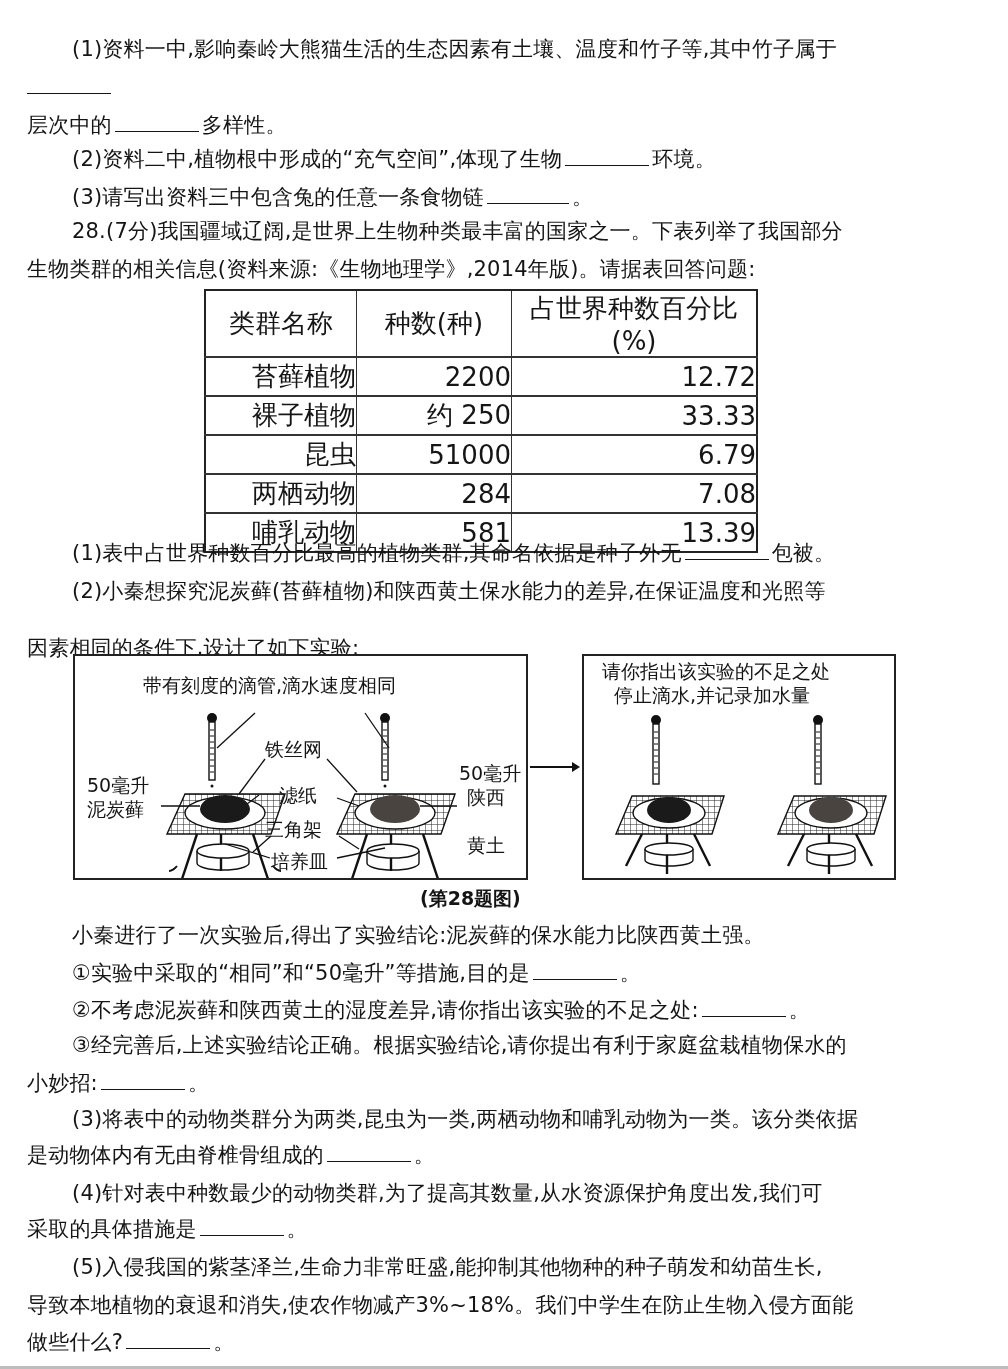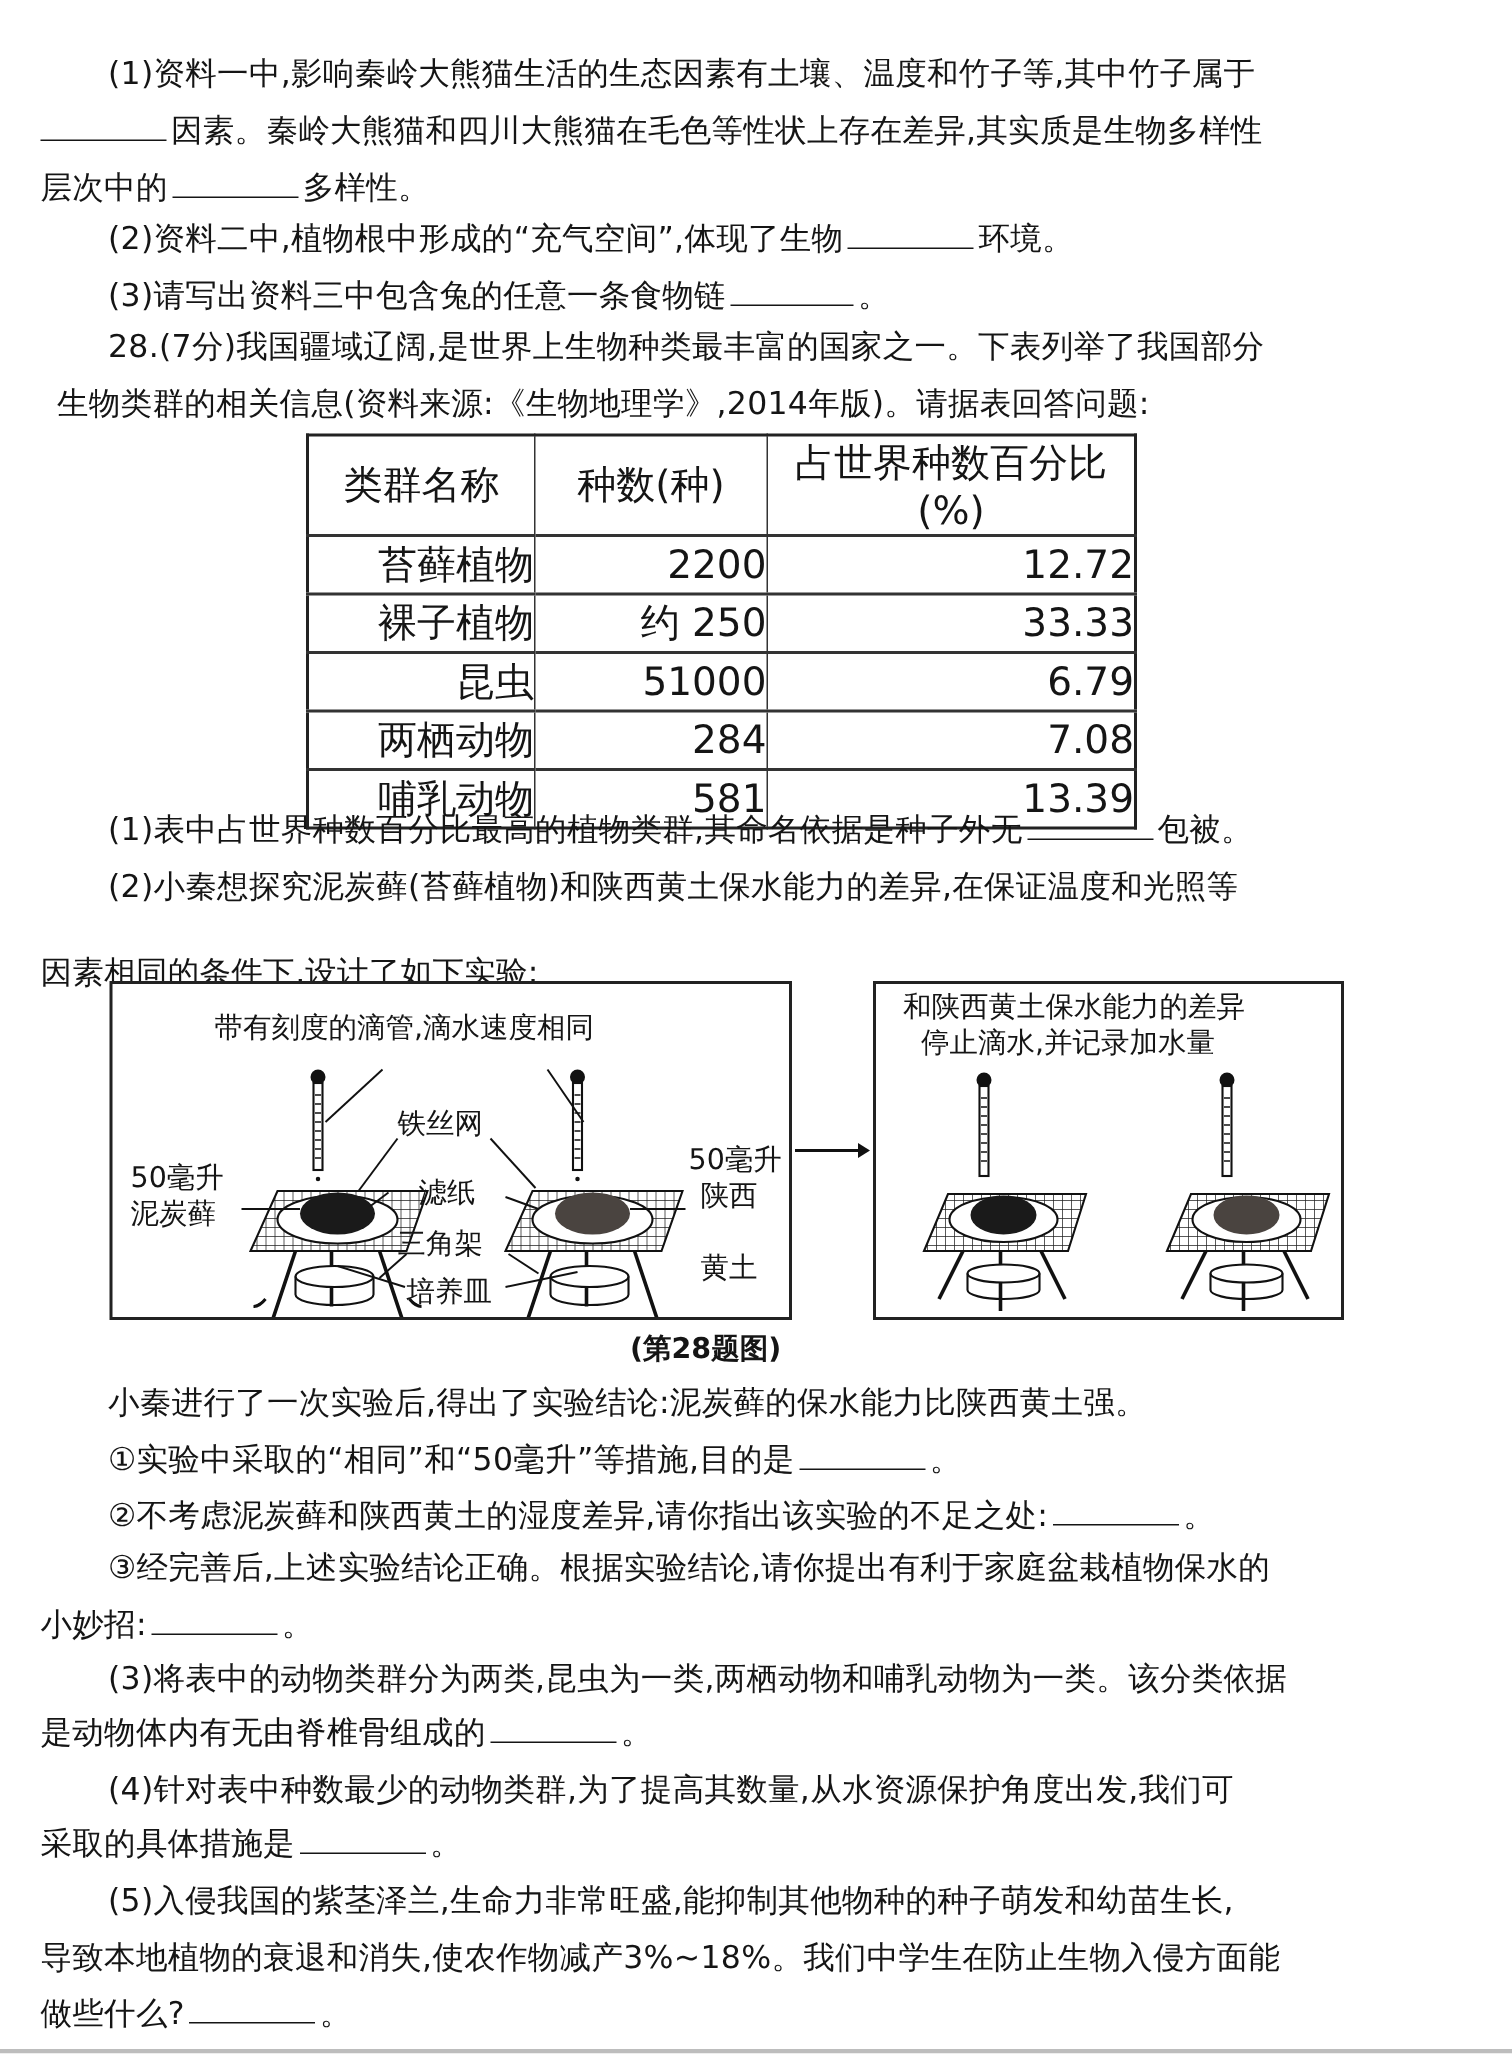--- a/index.html
+++ b/index.html
@@ -13,27 +13,27 @@
   table.data tr + tr td { border-top:2.5px solid #333;text-align:right; }
   .fig { position:absolute; border:2px solid #222; background:#fff; }
   .lbl { position:absolute; font-size:19px; line-height:23px; white-space:nowrap; }
   .caption { position:absolute; font-size:19px; font-weight:bold; }
   .bottom-rule { position:absolute; left:0; top:1366px; width:1008px; height:3px; background:#bdbdbd; }
 </style>
 </head>
 <body>
 
 <div class="line" style="left:72px;top:34px;"><span>(1)资料一中,影响秦岭大熊猫生活的生态因素有土壤、温度和竹子等,其中竹子属于</span></div>
-<div class="line" style="left:27px;top:72px;"><span class="blank" style="width:84px;margin-left:0"></span><span>因素。秦岭大熊猫和四川大熊猫在毛色等性状上存在差异,其实质是生物多样性</span></div>
+<div class="line" style="left:27px;top:72px;"><span class="blank" style="width:84px;margin-left:0"></span></div>
 <div class="line" style="left:27px;top:110px;"><span>层次中的</span><span class="blank" style="width:84px"></span><span>多样性。</span></div>
 <div class="line" style="left:72px;top:144px;"><span>(2)资料二中,植物根中形成的“充气空间”,体现了生物</span><span class="blank" style="width:84px"></span><span>环境。</span></div>
 <div class="line" style="left:72px;top:182px;"><span>(3)请写出资料三中包含兔的任意一条食物链</span><span class="blank" style="width:82px"></span><span>。</span></div>
 
 <div class="line" style="left:72px;top:216px;"><span>28.(7分)我国疆域辽阔,是世界上生物种类最丰富的国家之一。下表列举了我国部分</span></div>
-<div class="line" style="left:27px;top:254px;margin-left:11px;"><span>生物类群的相关信息(资料来源:《生物地理学》,2014年版)。请据表回答问题:</span></div>
+<div class="line" style="left:27px;top:254px;"><span>生物类群的相关信息(资料来源:《生物地理学》,2014年版)。请据表回答问题:</span></div>
 
 <table class="data">
   <tbody>
       <tr>
     <th style="width:150px">类群名称</th>
     <th style="width:154px">种数(种)</th>
     <th>占世界种数百分比(%)</th>
   </tr>
   <tr>
     <td>苔藓植物</td>
@@ -163,21 +163,21 @@
       <polygon points="98,140 190,140 178,178 82,178" fill="url(#grid2)" stroke="#111" stroke-width="1.4"></polygon>
       <ellipse cx="135" cy="157" rx="36" ry="15" fill="#fff" stroke="#111" stroke-width="1.4"></ellipse>
       <ellipse cx="135" cy="154" rx="22" ry="13" fill="#4a4440"></ellipse>
       <path d="M108 178 L92 210" stroke="#111" stroke-width="2.4"></path>
       <path d="M160 178 L176 210" stroke="#111" stroke-width="2.4"></path>
       <path d="M133 178 L133 218" stroke="#111" stroke-width="2.4"></path>
       <ellipse cx="135" cy="193" rx="24" ry="6" fill="#fff" stroke="#111" stroke-width="1.4"></ellipse>
       <path d="M111 193 v11 a24 6 0 0 0 48 0 v-11" fill="none" stroke="#111" stroke-width="1.4"></path>
     </g>
   </svg>
-  <div class="lbl" style="left:18px;top:4px;">和陕西黄土保水能力的差异</div>
+  <div class="lbl" style="left:18px;top:4px;">请你指出该实验的不足之处</div>
   <div class="lbl" style="left:30px;top:28px;">停止滴水,并记录加水量</div>
 </div>
 
 <div class="caption" style="left:420px;top:886px;">(第28题图)</div>
 
 <div class="line" style="left:72px;top:920px;"><span>小秦进行了一次实验后,得出了实验结论:泥炭藓的保水能力比陕西黄土强。</span></div>
 <div class="line" style="left:72px;top:958px;"><span>①实验中采取的“相同”和“50毫升”等措施,目的是</span><span class="blank" style="width:84px"></span><span>。</span></div>
 <div class="line" style="left:72px;top:995px;"><span>②不考虑泥炭藓和陕西黄土的湿度差异,请你指出该实验的不足之处:</span><span class="blank" style="width:84px"></span><span>。</span></div>
 <div class="line" style="left:72px;top:1030px;"><span>③经完善后,上述实验结论正确。根据实验结论,请你提出有利于家庭盆栽植物保水的</span></div>
 <div class="line" style="left:27px;top:1068px;"><span>小妙招:</span><span class="blank" style="width:84px"></span><span>。</span></div>

